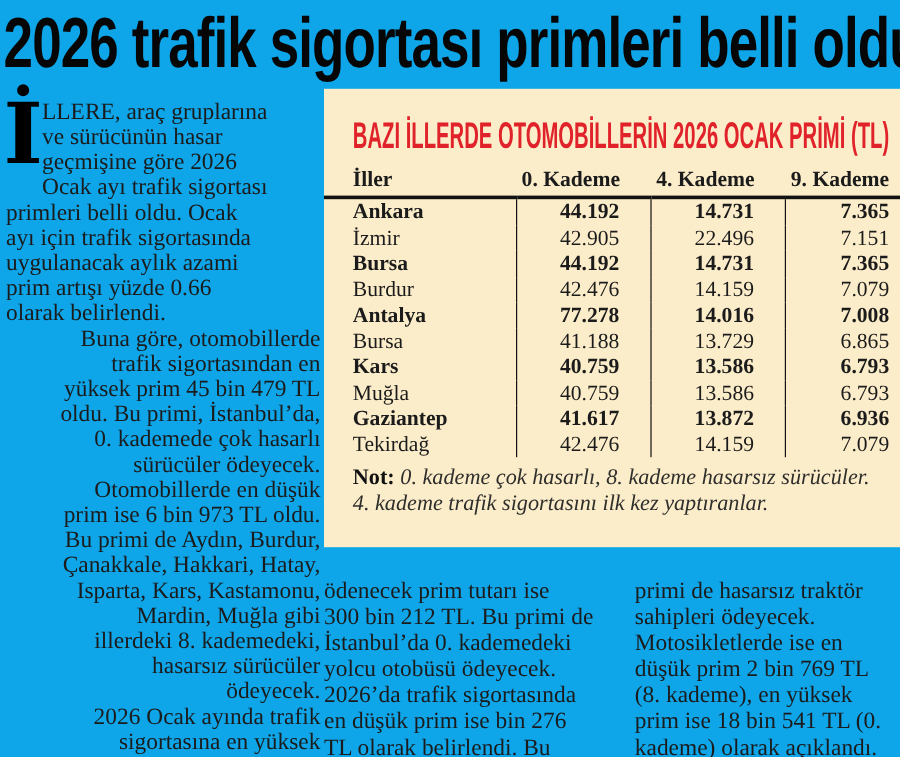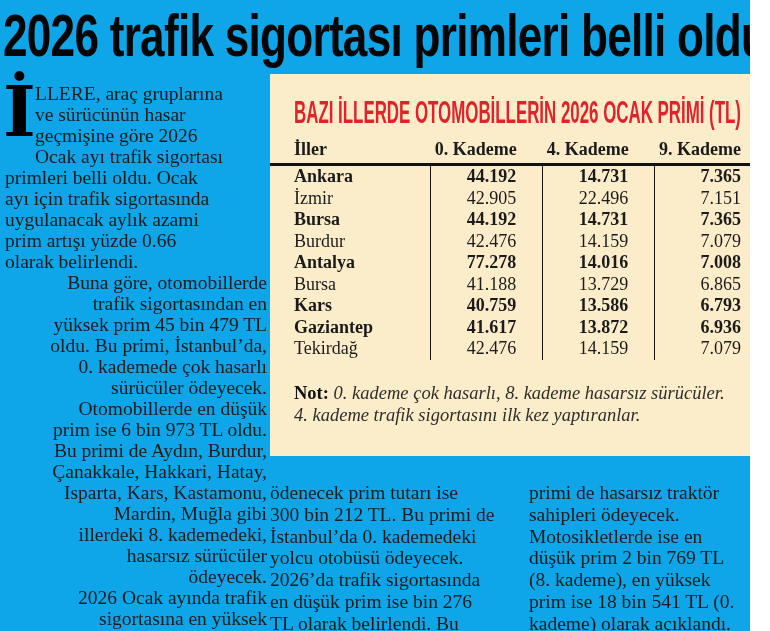--- a/index.html
+++ b/index.html
@@ -49,21 +49,21 @@
   .prim th, .prim td { padding:0; line-height:21.5px; }
   .prim thead th {
     font-weight:bold; border-bottom:3.5px solid #121212; padding-bottom:3px;
   }
   .prim .city { text-align:left; padding-left:24px; width:136px; }
   .prim .num  { text-align:right; padding-right:26px; }
   .prim tbody .num { border-left:1.5px solid #121212; }
   .prim tr.b td { font-weight:bold; }
 
   .note {
-    margin:22px 20px 0 24px; font-size:18.5px; line-height:22px;
+    margin:6px 20px 0 24px; font-size:18.5px; line-height:22px;
     font-style:italic; color:#2e2e2c;
   }
   .note-label { font-style:normal; font-weight:bold; color:#111; }
 
   
   .col-mid {
     position:absolute; left:270px; top:482px; width:254px;
     font-size:19.5px; line-height:21.8px;
   }
   .col-right {
@@ -156,20 +156,26 @@
           <td class="num">41.188</td>
           <td class="num">13.729</td>
           <td class="num">6.865</td>
         </tr>
         <tr class="b">
           <td class="city">Kars</td>
           <td class="num">40.759</td>
           <td class="num">13.586</td>
           <td class="num">6.793</td>
         </tr>
+        <tr>
+          <td class="city">Muğla</td>
+          <td class="num">40.759</td>
+          <td class="num">13.586</td>
+          <td class="num">6.793</td>
+        </tr>
         <tr class="b">
           <td class="city">Gaziantep</td>
           <td class="num">41.617</td>
           <td class="num">13.872</td>
           <td class="num">6.936</td>
         </tr>
         <tr>
           <td class="city">Tekirdağ</td>
           <td class="num">42.476</td>
           <td class="num">14.159</td>

